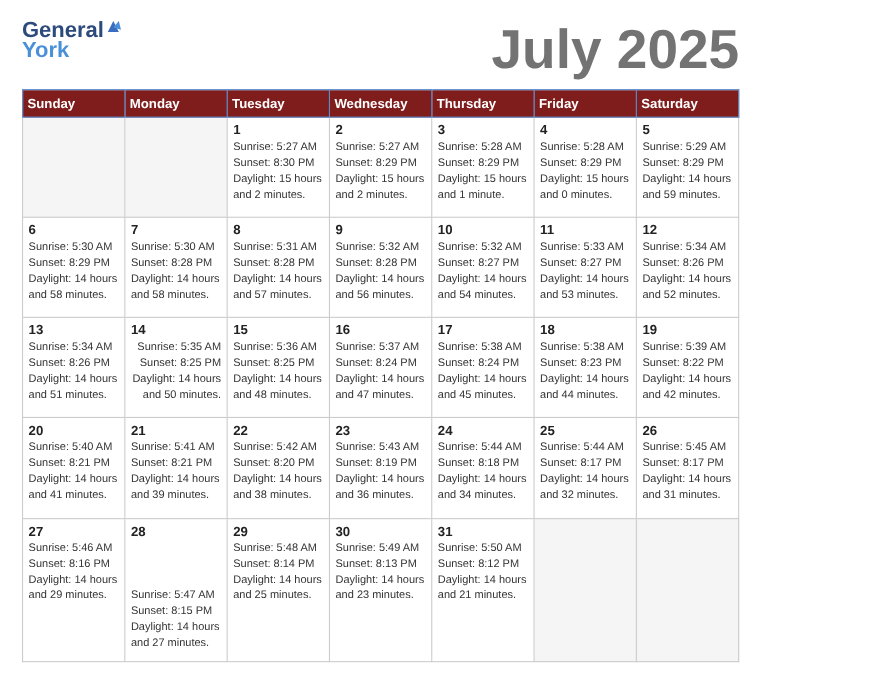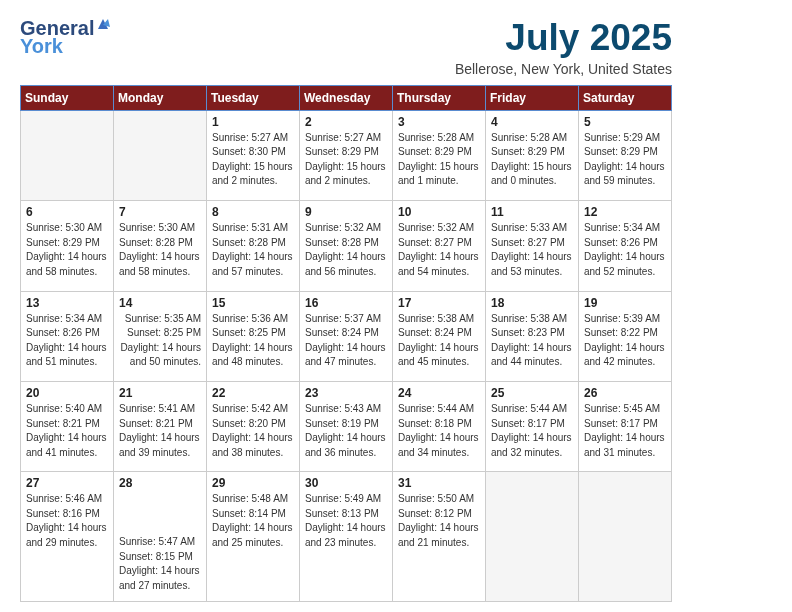--- a/index.html
+++ b/index.html
@@ -43,23 +43,23 @@
       height: 14px;
       margin-left: 2px;
       display: inline-block;
       position: relative;
       top: -4px;
     }
     .title-block {
       text-align: right;
     }
     .month-title {
-      font-size: 37px;
+      font-size: 50px;
       font-weight: bold;
-      color: #0c4a6e;
+      color: #737373;
       line-height: 1.1;
     }
     .location {
       font-size: 14px;
       color: #444;
       margin-top: 2px;
     }
     .calendar {
       flex: 1;
       border: 1px solid #ccc;
@@ -112,21 +112,20 @@
           <polygon points="2,12 7,2 12,12" fill="#3a6cbf"></polygon>
           <polygon points="7,8 12,2 14,10" fill="#4a90d9"></polygon>
         </svg>
       </div>
       <div class="logo-text" style="margin-top:-2px;">
         <span class="logo-blue">York</span>
       </div>
     </div>
     <div class="title-block">
       <div class="month-title">July 2025</div>
-      <div class="location">Bellerose, New York, United States</div>
     </div>
   </div>
 
   <table class="calendar">
     <thead>
       <tr>
         <th>Sunday</th>
         <th>Monday</th>
         <th>Tuesday</th>
         <th>Wednesday</th>

